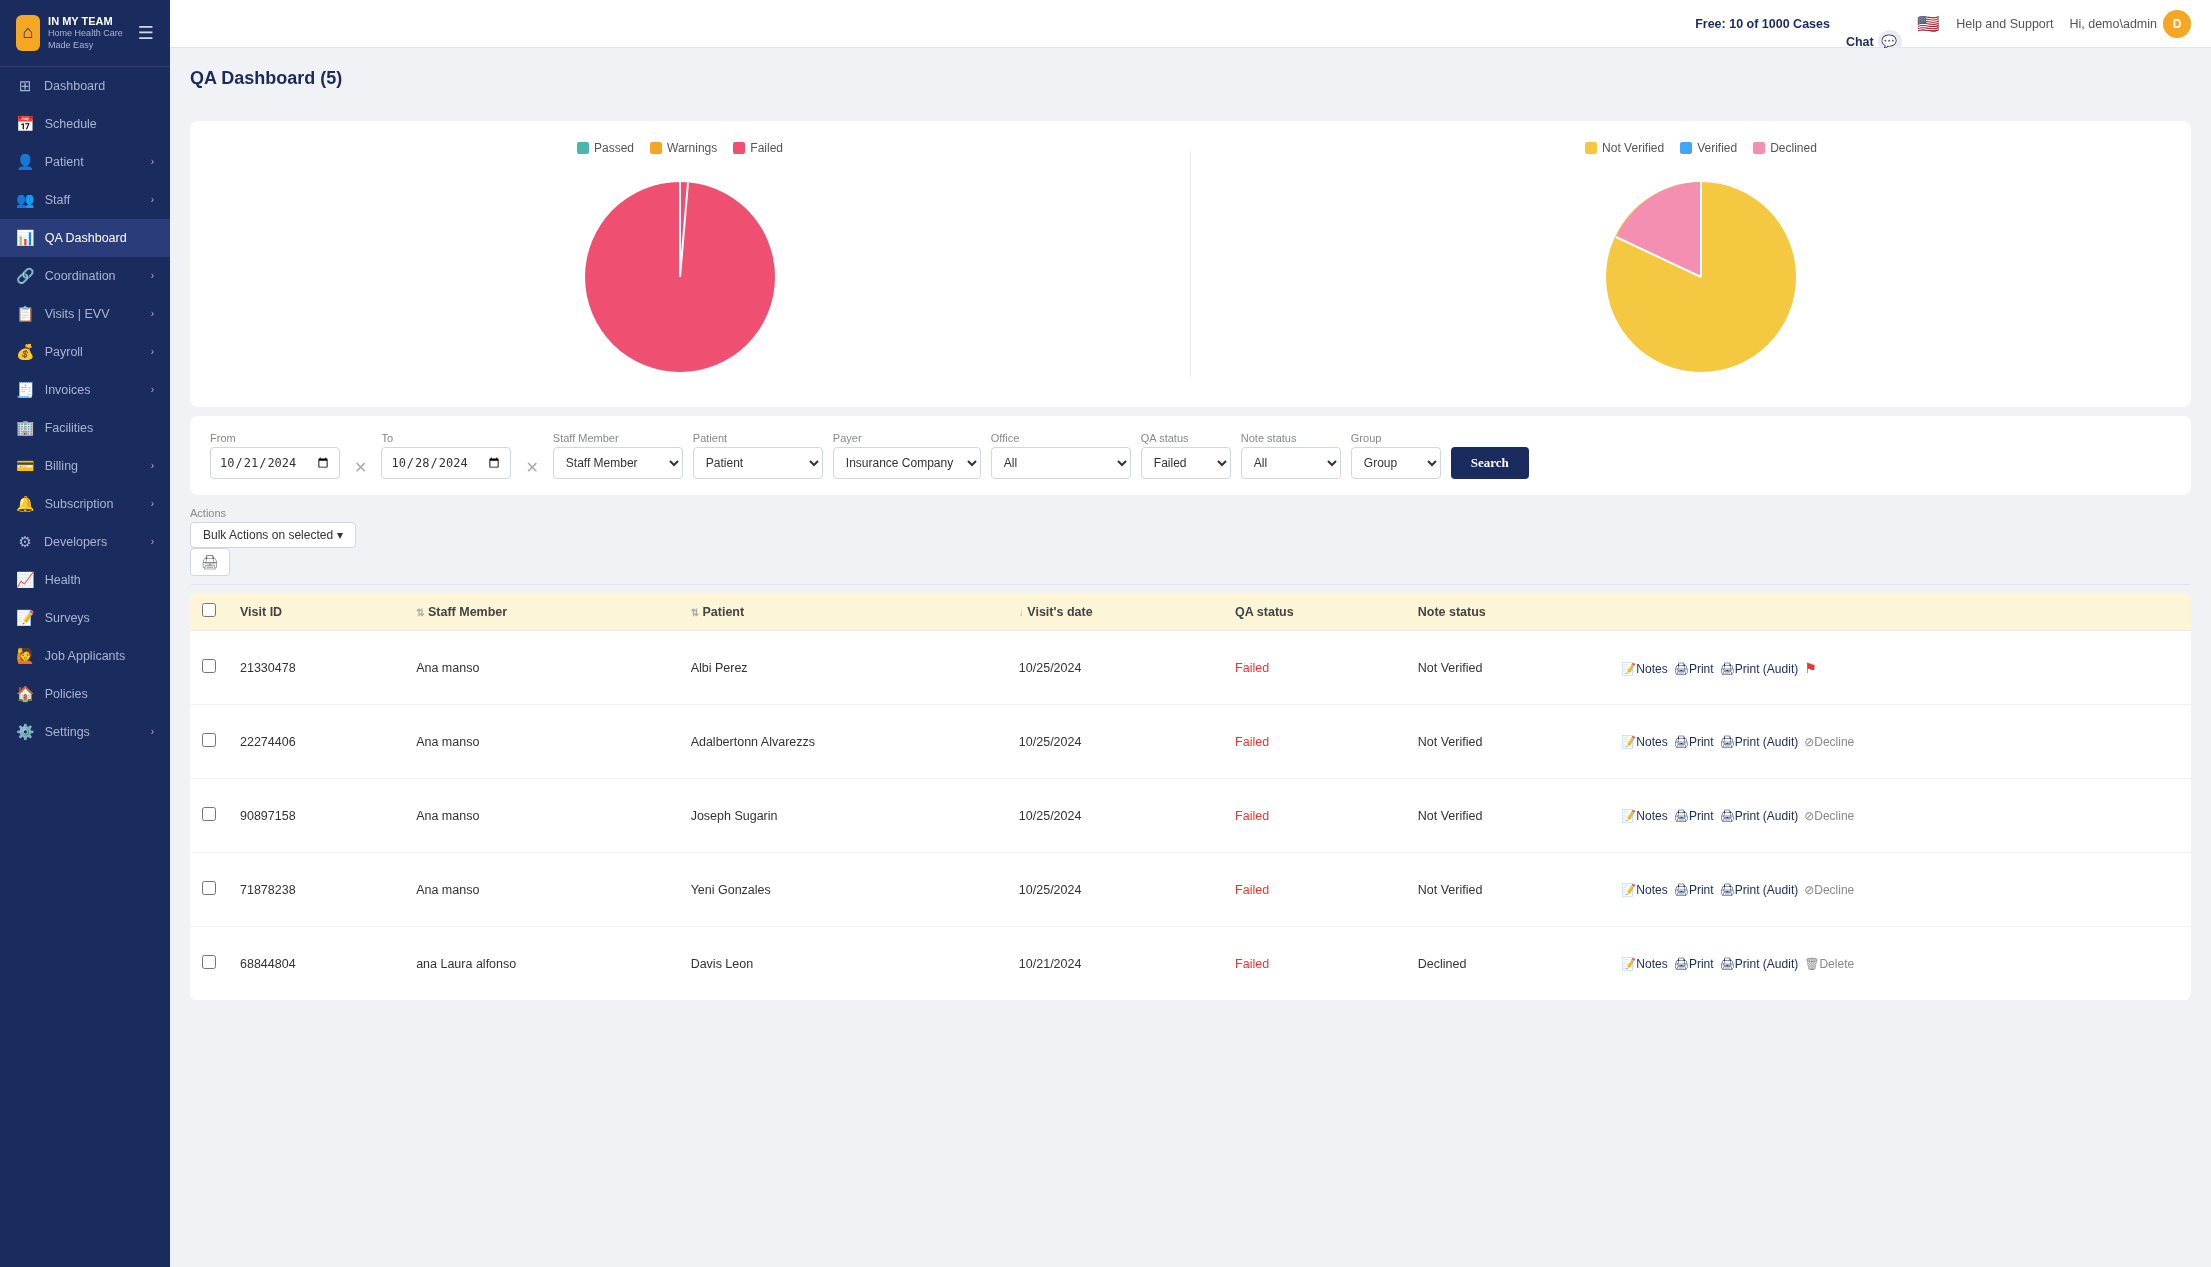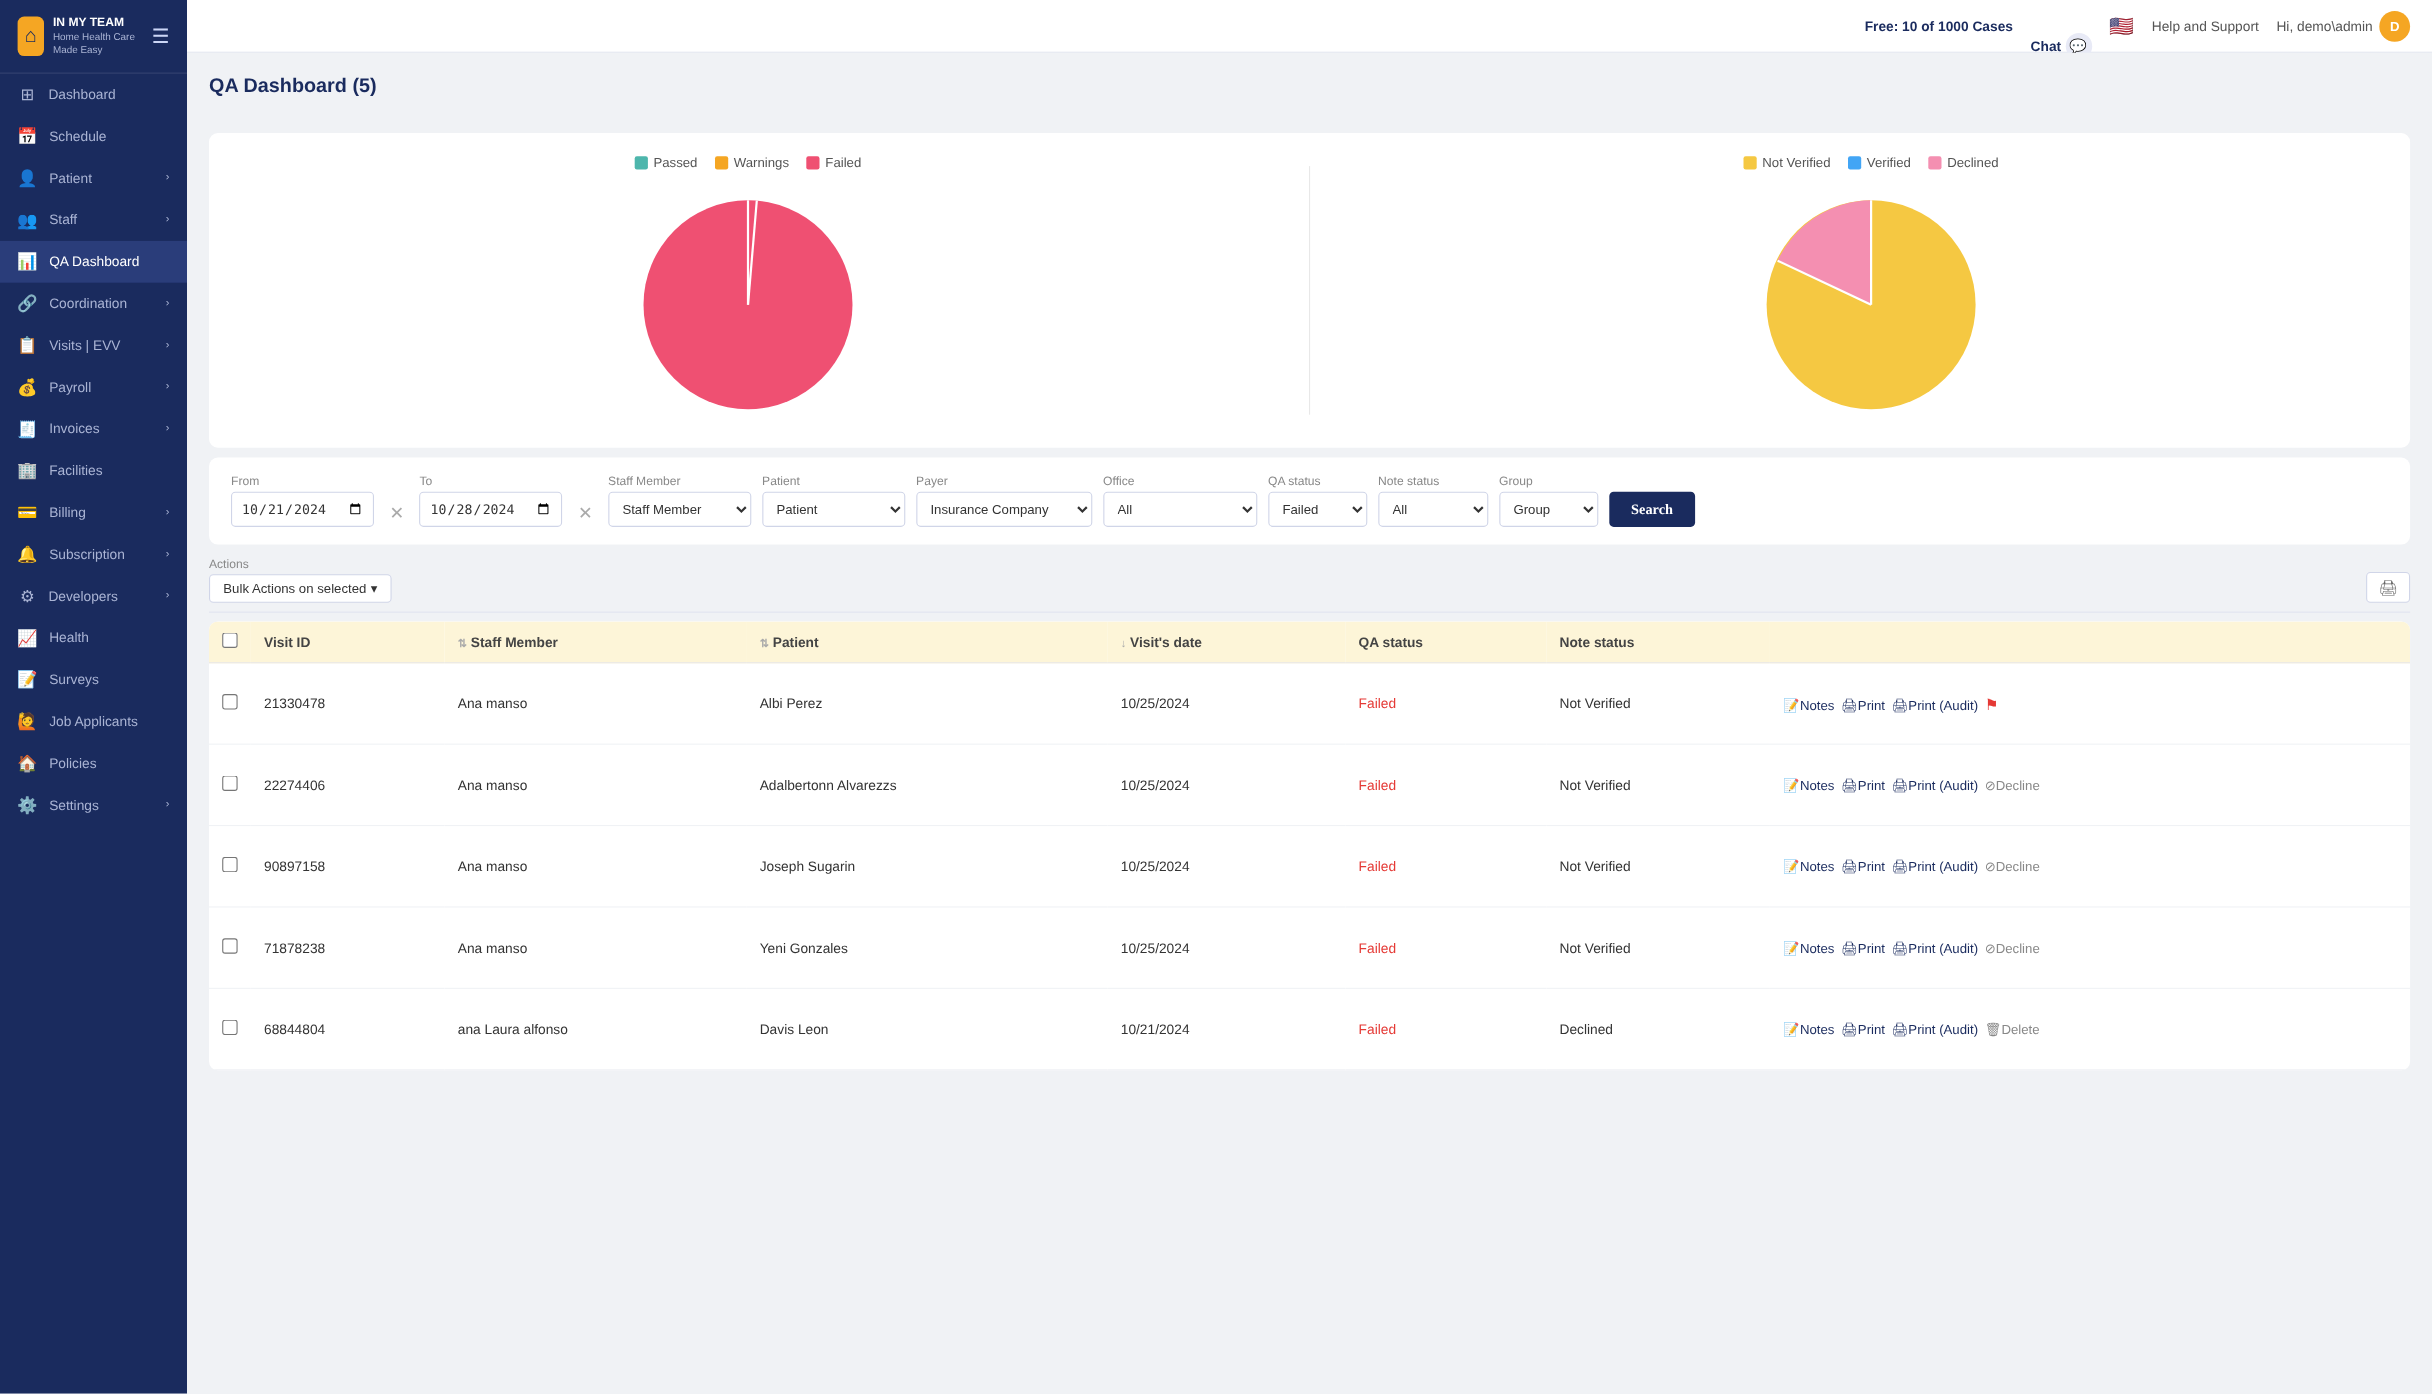--- a/index.html
+++ b/index.html
@@ -135,23 +135,24 @@
       font-size: 13px;
       font-weight: 600;
       cursor: pointer;
       height: 32px;
       display: flex; align-items: center; font-family: Liberation Serif, serif;
     }
 
     
     .actions-row {
       display: flex;
-      align-items: flex-end;
+      align-items: flex-start;
       justify-content: space-between;
       margin-bottom: 4px;
+      flex-direction: column;
     }
     .actions-label { font-size: 11px; color: #888; margin-bottom: 3px; }
     .bulk-actions-btn {
       background: #fff;
       border: 1px solid #d0d5e8;
       border-radius: 4px;
       padding: 5px 12px;
       font-size: 12px;
       color: #333;
       cursor: pointer;
@@ -408,21 +409,21 @@
 
         <div class="filter-group">
           <label class="filter-label">Patient</label>
           <select class="filter-select">
             <option>Patient</option>
           </select>
         </div>
 
         <div class="filter-group">
           <label class="filter-label">Payer</label>
-          <select class="filter-select" style="width:160px">
+          <select class="filter-select" style="width:148px">
             <option>Insurance Company</option>
           </select>
         </div>
 
         <div class="filter-group">
           <label class="filter-label">Office</label>
           <select class="filter-select" style="width:140px">
             <option>All</option>
           </select>
         </div>

